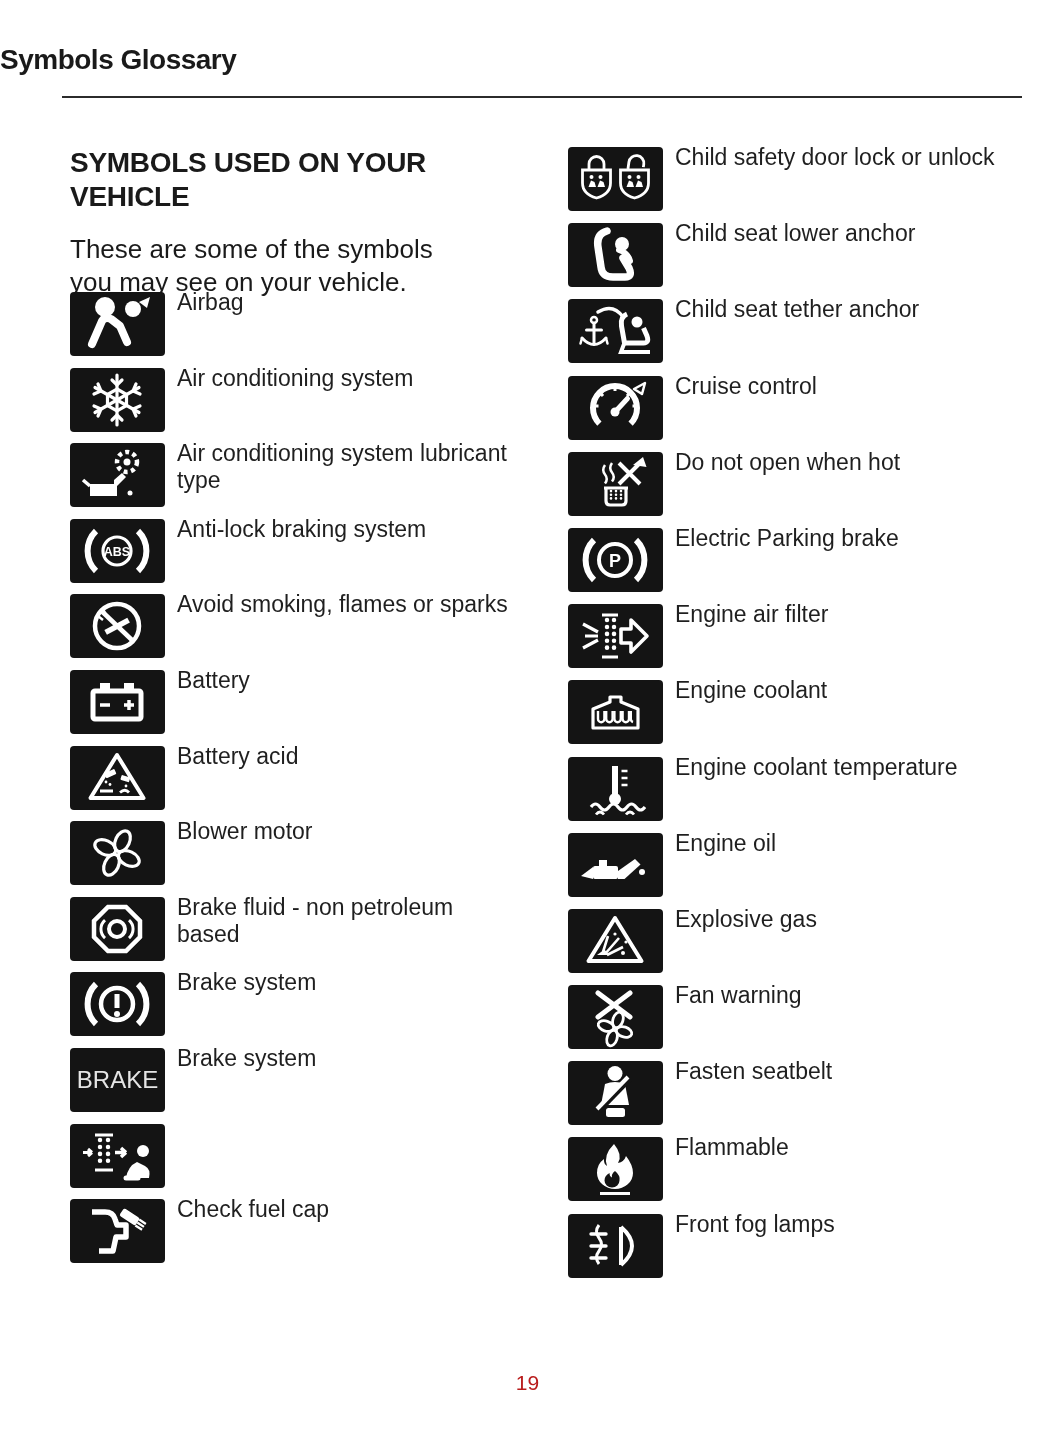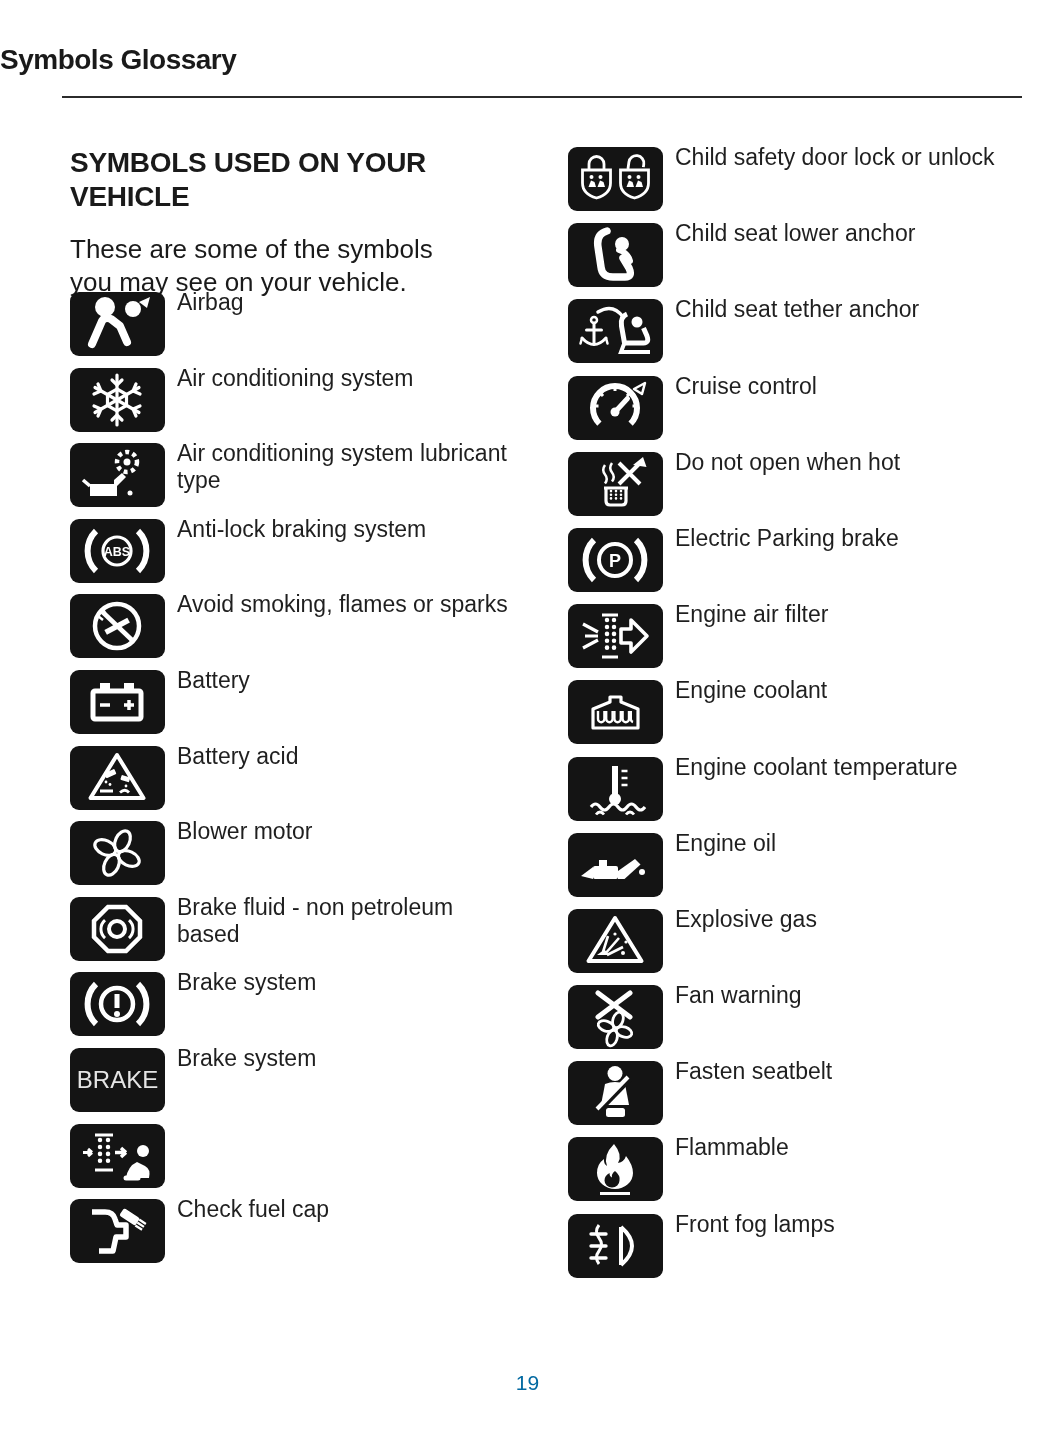--- a/index.html
+++ b/index.html
@@ -17,35 +17,35 @@
     font-size:28px;font-weight:700;line-height:1.2;letter-spacing:-0.3px;
   }
   .intro{position:absolute;top:233px;left:70px;width:375px;font-size:26px;line-height:1.25;}
   .col{position:absolute;}
   .col-left{top:292px;left:70px;width:470px;}
   .col-right{top:147px;left:568px;width:460px;}
   .row{display:flex;align-items:flex-start;height:64px;}
   .col-left .row{margin-bottom:11.6px;}
   .col-right .row{margin-bottom:12.2px;}
   .tile{
-    width:95px;height:64px;flex:0 0 95px;background:#141414;border-radius:9px;
+    width:95px;height:64px;flex:0 0 95px;background:#141414;border-radius:4px;
     position:relative;overflow:hidden;
   }
   .tile svg{position:absolute;left:0;top:0;width:95px;height:64px;}
   .tile text{font-family:"Liberation Sans", sans-serif;fill:#ffffff;font-weight:bold;}
   .brake-word{
     color:#e5e5e5;font-size:24px;line-height:64px;width:100%;text-align:center;
     display:block;letter-spacing:0;
   }
   .label{
     margin-left:12px;margin-top:-3px;width:337px;
     font-size:23px;line-height:27px;color:#1f1f1f;
   }
   .page-number{
-    position:absolute;top:1371px;left:0;width:100%;text-align:center;font-size:21px;color:#0369a1;
+    position:absolute;top:1371px;left:0;width:100%;text-align:center;font-size:21px;color:#b91c1c;
   }
 </style>
 </head>
 <body>
 
 <div class="page-title">Symbols Glossary</div>
 <div class="rule"></div>
 
 <div class="section-heading">SYMBOLS USED ON YOUR VEHICLE</div>
 <div class="intro">These are some of the symbols you may see on your vehicle.</div>

